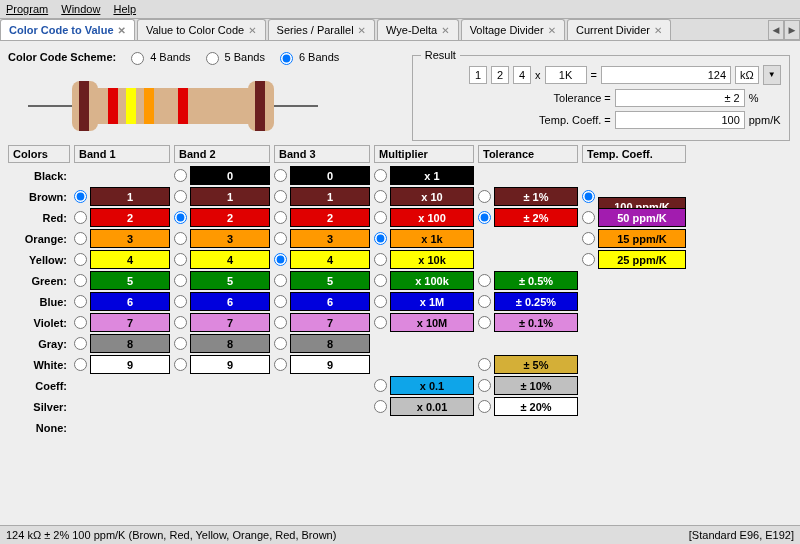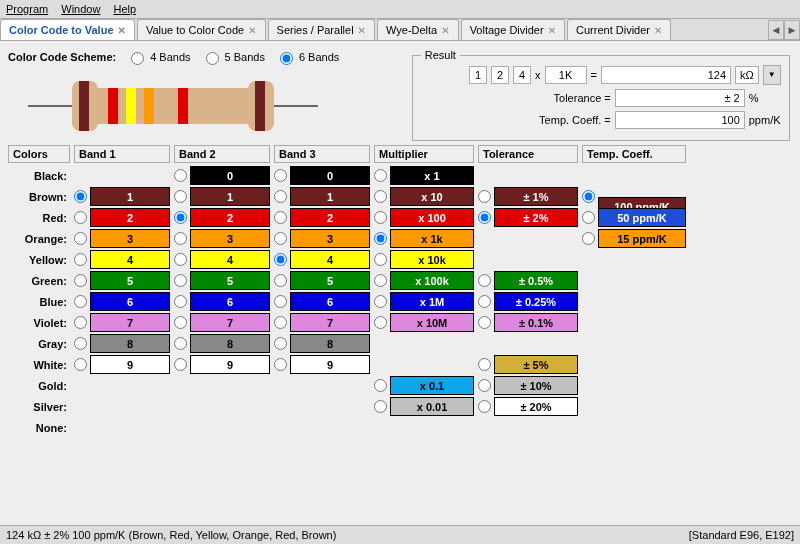--- a/index.html
+++ b/index.html
@@ -146,21 +146,21 @@
         <div class="row">Black:</div>
         <div class="row">Brown:</div>
         <div class="row">Red:</div>
         <div class="row">Orange:</div>
         <div class="row">Yellow:</div>
         <div class="row">Green:</div>
         <div class="row">Blue:</div>
         <div class="row">Violet:</div>
         <div class="row">Gray:</div>
         <div class="row">White:</div>
-        <div class="row">Gold:</div>
+        <div class="row">Coeff:</div>
         <div class="row">Silver:</div>
         <div class="row">None:</div>
       </div>
       <div class="colgroup band-col">
         <div class="col-label-head">Band 1</div>
         <div class="opt-row"></div>
         <div class="opt-row">
           <input type="radio" name="b1" checked="" style="">
           <div class="swatch" style="background: rgb(107, 31, 31); color: rgb(255, 255, 255);">1</div>
         </div>
@@ -370,25 +370,29 @@
       </div>
       <div class="colgroup temp-col">
         <div class="col-label-head">Temp. Coeff.</div>
         <div class="opt-row"></div>
         <div class="opt-row">
           <input type="radio" name="temp" checked="" style="">
           <div class="swatch" style="background: rgb(107, 31, 31); color: rgb(255, 255, 255); margin-top: 20px;">100 ppm/K</div>
         </div>
         <div class="opt-row">
           <input type="radio" name="temp" style="">
-          <div class="swatch" style="background: #1d4ed8; color: rgb(255, 255, 255);">50 ppm/K</div>
+          <div class="swatch" style="background: #a21caf; color: rgb(255, 255, 255);">50 ppm/K</div>
         </div>
         <div class="opt-row">
           <input type="radio" name="temp" style="">
           <div class="swatch" style="background: rgb(255, 153, 0); color: rgb(0, 0, 0);">15 ppm/K</div>
+        </div>
+        <div class="opt-row">
+          <input type="radio" name="temp" style="">
+          <div class="swatch" style="background: rgb(255, 255, 0); color: rgb(0, 0, 0);">25 ppm/K</div>
         </div>
       </div>
     </div>
 </div>
 
 <div class="statusbar">
   <span>124 kΩ  ± 2%  100 ppm/K (Brown, Red, Yellow, Orange, Red, Brown)</span>
   <span>[Standard E96, E192]</span>
 </div>
 

